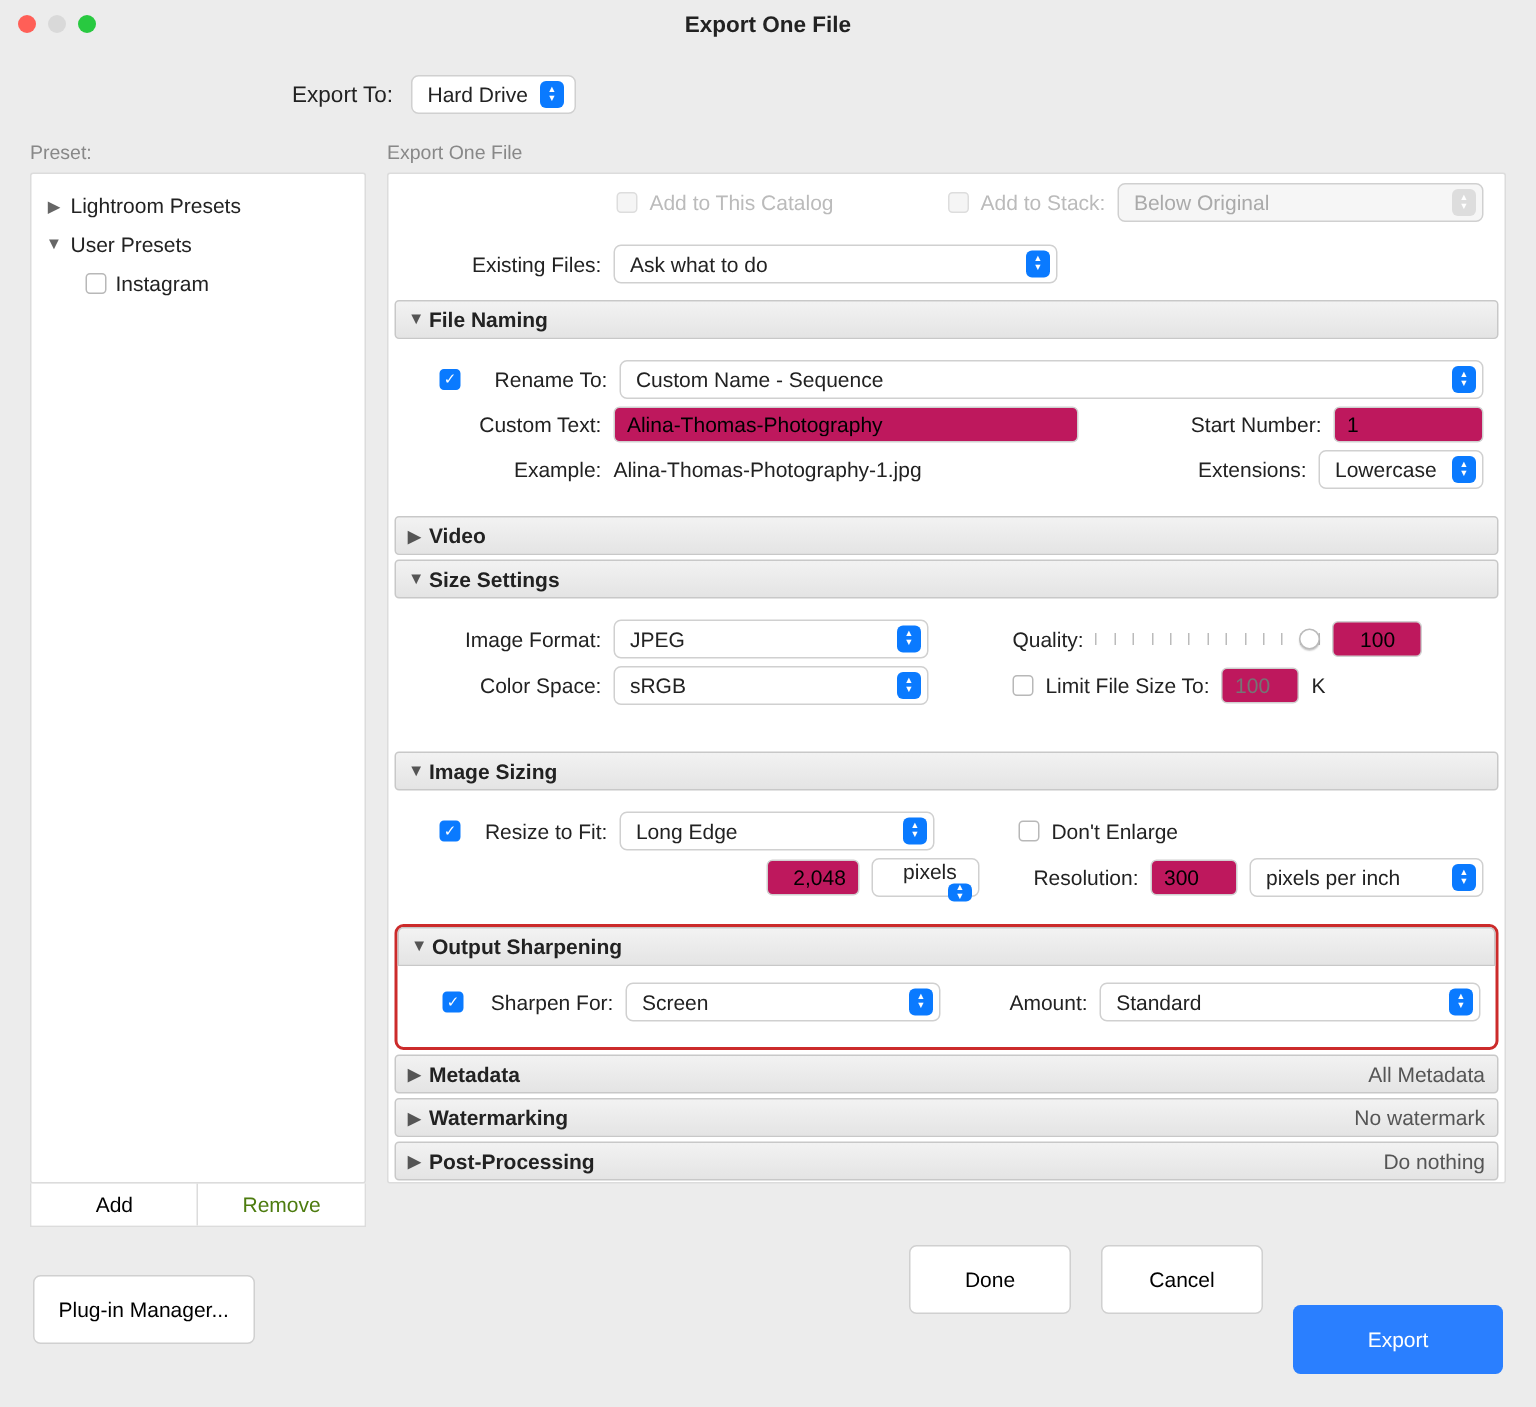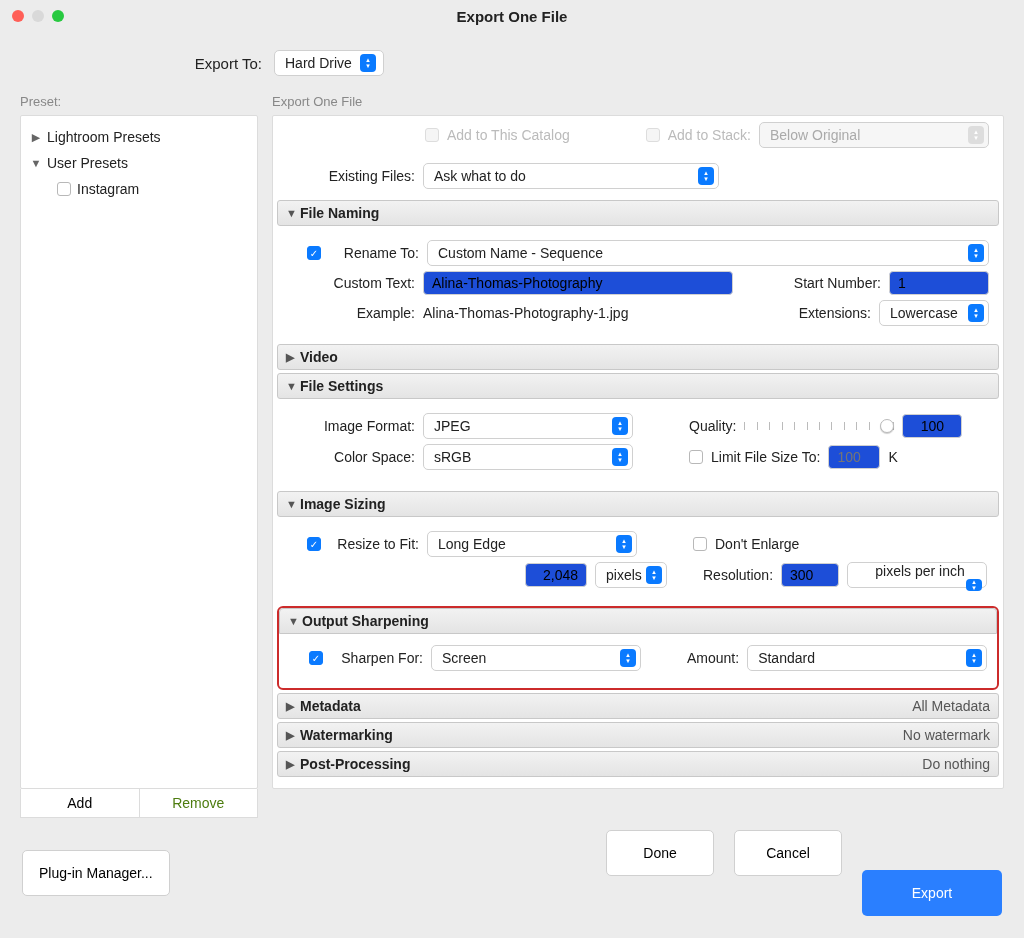--- a/index.html
+++ b/index.html
@@ -31,21 +31,21 @@
 .section-head { background: linear-gradient(#f2f2f2, #e4e4e4); border: 1px solid #c8c8c8; border-radius: 3px; padding: 4px 8px; margin: 3px 0; display: flex; align-items: center; font-weight: 600; font-size: 14px; position: relative; }
 .section-head .tri { width: 14px; font-size: 11px; color: #555; }
 .section-head .summary { margin-left: auto; font-weight: 400; color: #555; }
 .section-body { padding: 6px 10px 10px 10px; }
 .row { display: flex; align-items: center; margin: 5px 0; gap: 8px; }
 .lbl-r { text-align: right; font-size: 14px; flex-shrink: 0; }
 .sel { display: inline-flex; align-items: center; background: #fff; border: 1px solid #d0d0d0; border-radius: 5px; height: 26px; padding: 0 4px 0 10px; font-size: 14px; position: relative; }
 .sel .arrows { width: 16px; height: 18px; background: #0a7aff; border-radius: 4px; margin-left: 8px; display: inline-flex; flex-direction: column; align-items: center; justify-content: center; color: #fff; font-size: 7px; line-height: 6px; }
 .sel.disabled { background: #f6f6f6; color: #aaa; }
 .sel.disabled .arrows { background: #ddd; color: #fff; }
-.txt { background: #1d4ed8; border: 1px solid #d0d0d0; border-radius: 4px; height: 24px; padding: 0 8px; font-size: 14px; }
+.txt { background: #be185d; border: 1px solid #d0d0d0; border-radius: 4px; height: 24px; padding: 0 8px; font-size: 14px; }
 .btn-mac { background: #fff; border: 1px solid #d0d0d0; border-radius: 5px; height: 46px; padding: 0 16px; font-size: 14px; cursor: pointer; }
 .btn-primary { background: #2a7fff; border: none; color: #fff; margin-top: 40px; }
 .footer { position: absolute; bottom: 22px; left: 22px; right: 22px; display: flex; align-items: center; }
 .footer .right { margin-left: auto; display: flex; gap: 20px; }
 .footer .right button { width: 108px; }
 .slider-track { width: 150px; height: 18px; position: relative; display: inline-flex; align-items: center; }
 .slider-track .ticks { height: 8px; width: 100%; display: flex; justify-content: space-between; }
 .slider-track .ticks span { width: 1px; height: 8px; background: #bbb; }
 .slider-track .thumb { position: absolute; right: 0; top: 2px; width: 14px; height: 14px; border-radius: 50%; background: #fff; border: 1px solid #bbb; box-shadow: 0 1px 1px rgba(0,0,0,.2); }
 .highlight-box { border: 2px solid #cc2b2b; border-radius: 6px; margin: 3px 0; }
@@ -154,21 +154,21 @@
         </div>
       </div>
 
       <div class="section-head">
         <span class="tri">▶</span>
         <span>Video</span>
       </div>
 
       <div class="section-head">
         <span class="tri">▼</span>
-        <span>File Settings</span>
+        <span>Size Settings</span>
       </div>
       <div class="section-body">
         <div class="row">
           <span class="lbl-r" style="width:128px;">Image Format:</span>
           <div class="sel" style="width:210px;">
             <span>JPEG</span>
             <span class="arrows" style="margin-left:auto;">▴<br>▾</span>
           </div>
           <span style="width:40px;"></span>
           <span class="lbl-r">Quality:</span>
@@ -185,21 +185,21 @@
                 <span></span>
                 <span></span>
                 <span></span>
                 <span></span>
                 <span></span>
               </div>
             <div class="thumb"></div>
           </div>
           <input class="txt" style="width: 60px; text-align: center;" value="100">
         </div>
-        <div class="row" style="margin-bottom:8px;">
+        <div class="row" style="margin-bottom:18px;">
           <span class="lbl-r" style="width:128px;">Color Space:</span>
           <div class="sel" style="width:210px;">
             <span>sRGB</span>
             <span class="arrows" style="margin-left:auto;">▴<br>▾</span>
           </div>
           <span style="width:40px;"></span>
           <span class="mac-check"></span>
           <span>Limit File Size To:</span>
           <input class="txt" style="width: 52px; color: rgb(187, 187, 187);" placeholder="100">
           <span>K</span>
@@ -218,28 +218,28 @@
             <span>Long Edge</span>
             <span class="arrows" style="margin-left:auto;">▴<br>▾</span>
           </div>
           <span style="width:40px;"></span>
           <span class="mac-check"></span>
           <span>Don't Enlarge</span>
         </div>
         <div class="row">
           <span style="width:230px;"></span>
           <input class="txt" style="width: 62px; text-align: right;" value="2,048">
-          <div class="sel" style="width:72px;">
+          <div class="sel" style="width:72px;flex-direction:column;">
             <span>pixels</span>
             <span class="arrows" style="margin-left:auto;">▴<br>▾</span>
           </div>
           <span style="width:20px;"></span>
           <span class="lbl-r">Resolution:</span>
           <input class="txt" style="width: 58px;" value="300">
-          <div class="sel" style="width:140px;flex-direction:column;">
+          <div class="sel" style="width:156px;">
             <span>pixels per inch</span>
             <span class="arrows" style="margin-left:auto;">▴<br>▾</span>
           </div>
         </div>
       </div>
 
       <div class="highlight-box">
         <div class="section-head">
           <span class="tri">▼</span>
           <span>Output Sharpening</span>

